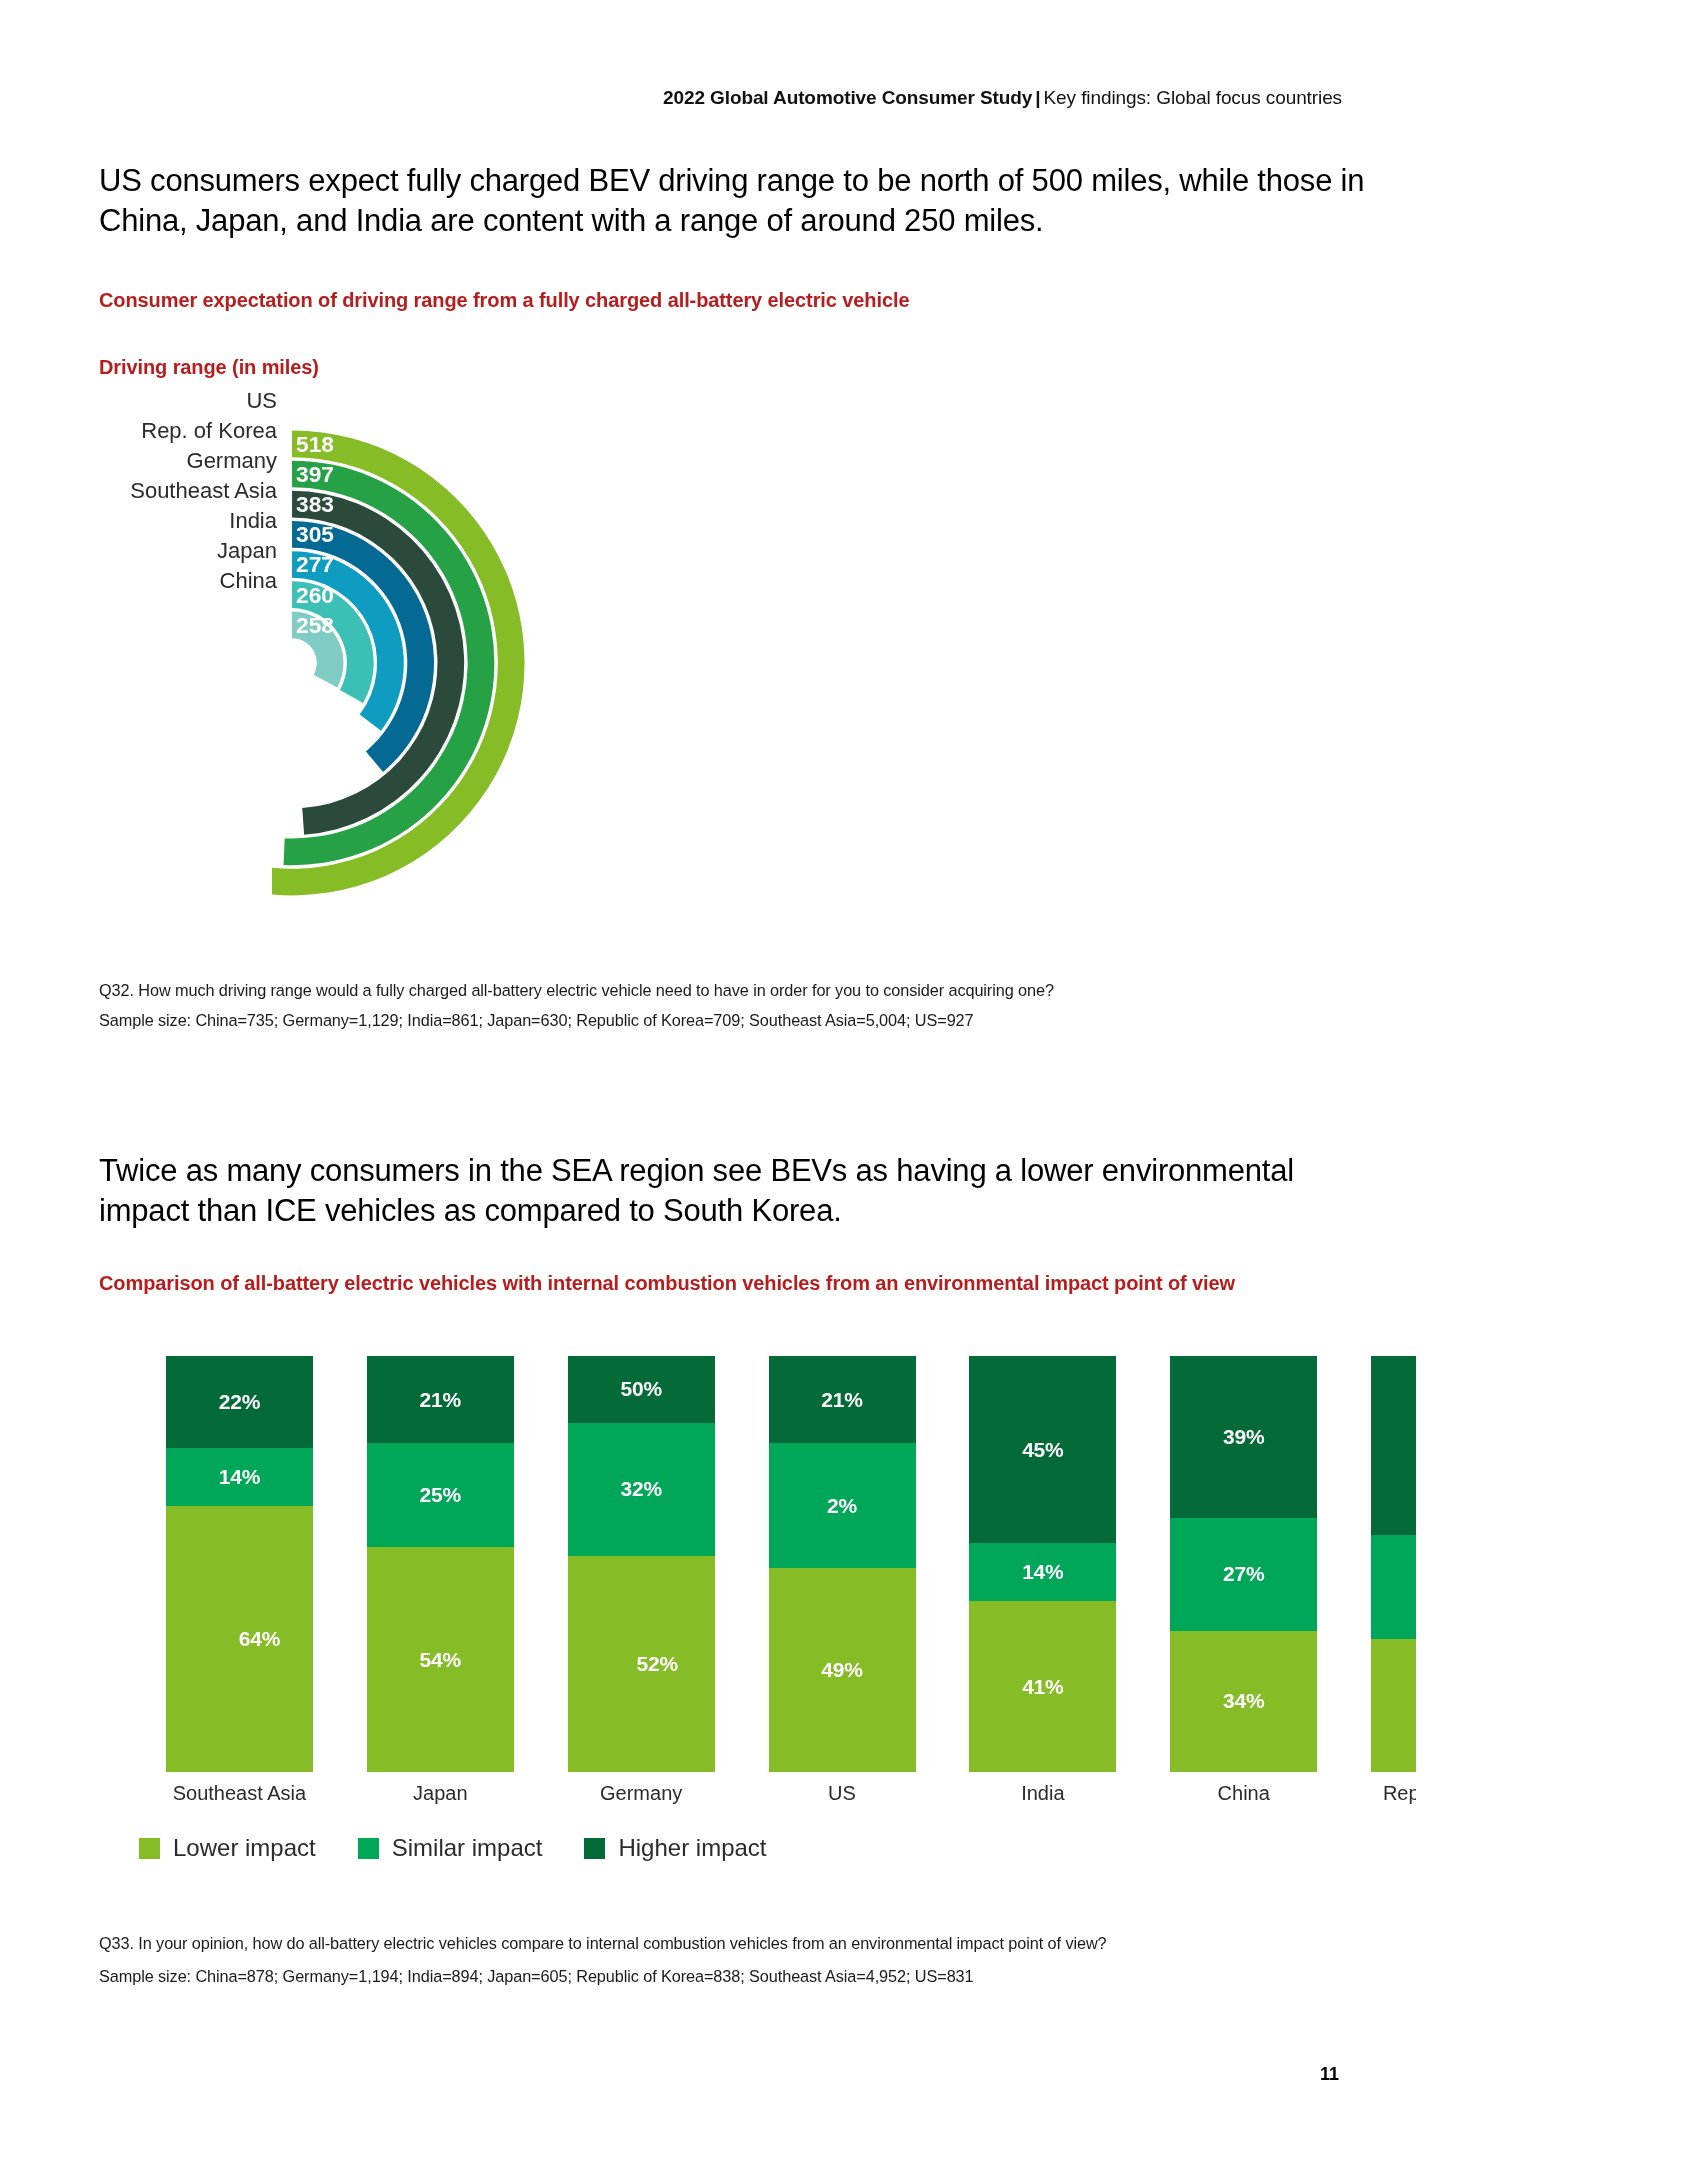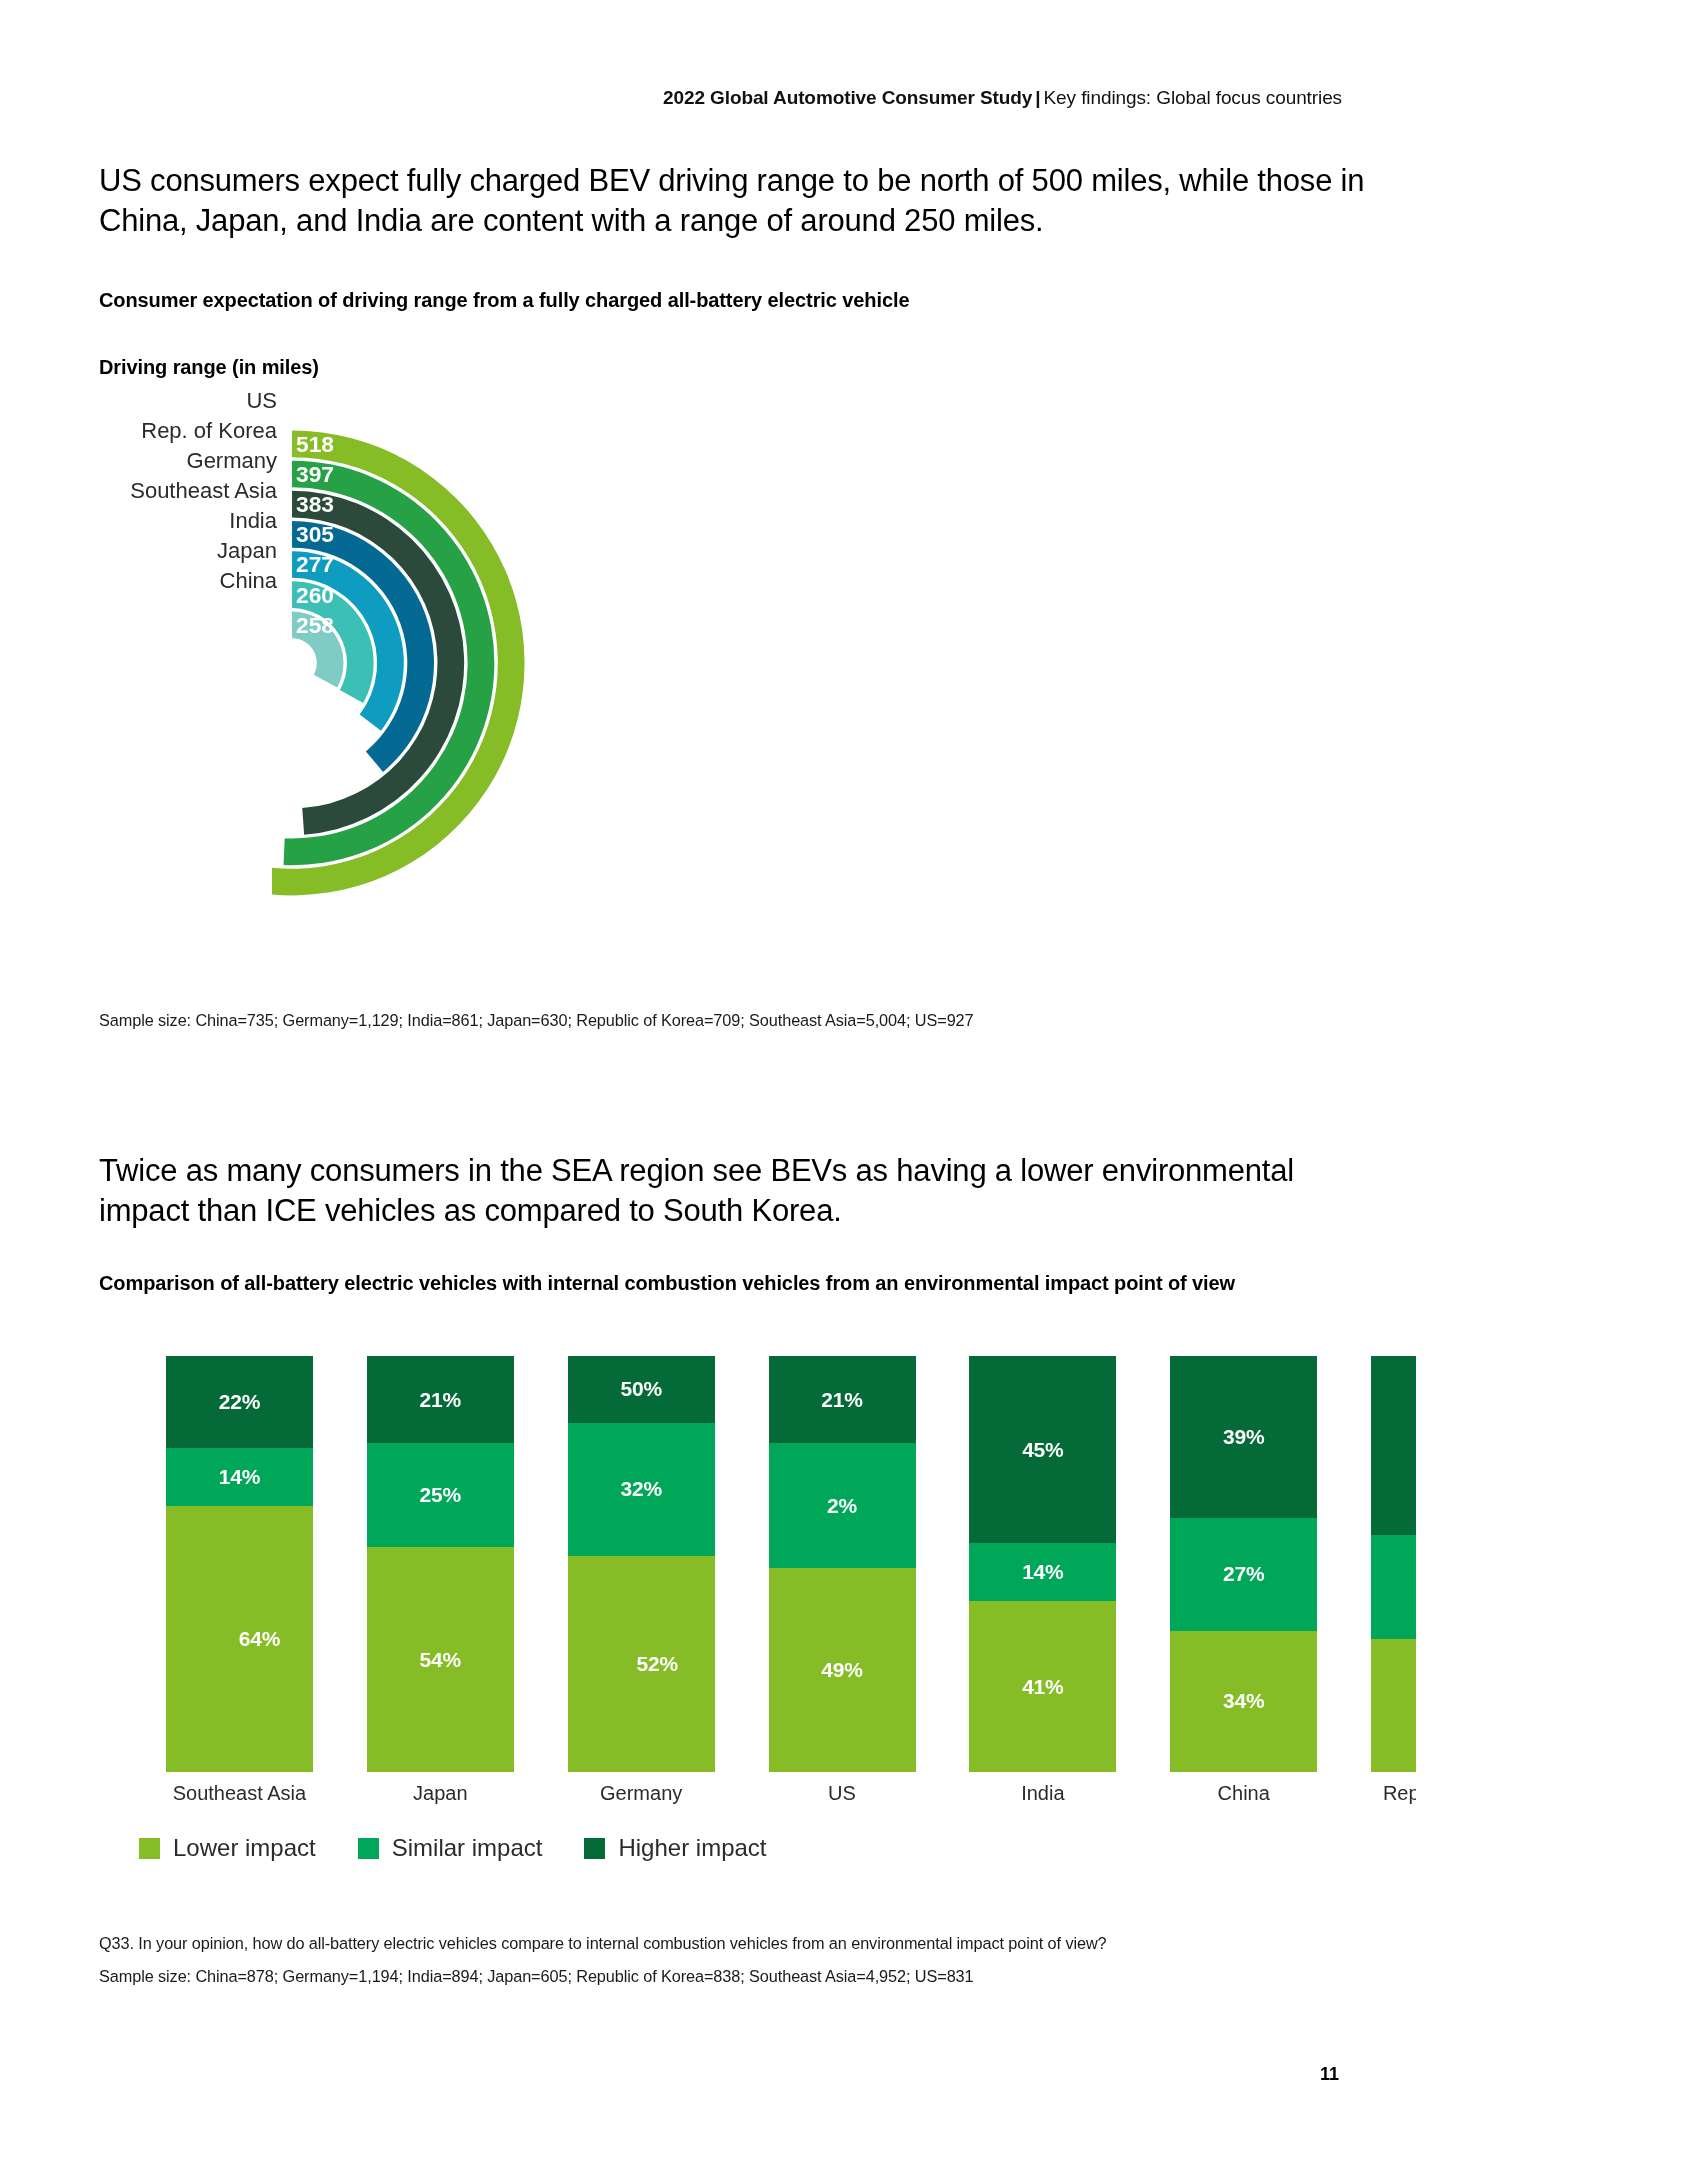--- a/index.html
+++ b/index.html
@@ -21,21 +21,21 @@
   .header .light { font-weight: normal; }
 
   
   .headline {
     position: absolute; left: 99px; top: 161px;
     font-size: 31px; font-weight: 400; line-height: 1.30;
     color: #000; letter-spacing: -0.2px; width: 1287px;
   }
   .subhead {
     position: absolute; left: 99px; font-size: 20px; font-weight: bold;
-    color: #000000; letter-spacing: -0.1px; line-height: 1.35; width: 1287px;
+    color: #b91c1c; letter-spacing: -0.1px; line-height: 1.35; width: 1287px;
   }
   #subhead1 { top: 287px; }
   #axis-label1 { top: 354px; }
 
   
   .radial-wrap { position: absolute; left: 89px; top: 386px; width: 634px; height: 574px; }
   .radial-labels {
     position: absolute; left: 0px; top: 0px; width: 188px;
     text-align: right; font-size: 22px; color: #2b2b2b; line-height: 1.0;
   }
@@ -117,20 +117,21 @@
         <text class="arcval" x="24" y="164">305</text>
         <path d="M 20.000000000000007 173 A 113 113 0 0 1 109.92402253313058 354.4300385171675 L 88.43775166238257 338.07949834049913 A 86 86 0 0 0 20.000000000000004 200 Z" fill="#0E9CC0"></path>
         <text class="arcval" x="24" y="194.5">277</text>
         <path d="M 20.000000000000004 203.5 A 82.5 82.5 0 0 1 91.83307176362302 326.57412723648144 L 68.32406645916458 313.2953219590875 A 55.5 55.5 0 0 0 20.000000000000004 230.5 Z" fill="#3CBFB4"></path>
         <text class="arcval" x="24" y="225">260</text>
         <path d="M 20.000000000000004 234 A 52 52 0 0 1 65.68092211418464 310.844584013378 L 41.96198178566569 297.94451154489326 A 25 25 0 0 0 20 261 Z" fill="#7ECCC4"></path>
         <text class="arcval" x="24" y="255.5">258</text>
       </svg>
   </div>
 
+  <div class="note" id="note1a">Q32. How much driving range would a fully charged all-battery electric vehicle need to have in order for you to consider acquiring one?</div>
   <div class="note" id="note1b">Sample size: China=735; Germany=1,129; India=861; Japan=630; Republic of Korea=709; Southeast Asia=5,004; US=927</div>
 
   <div class="headline" id="headline2">Twice as many consumers in the SEA region see BEVs as having a lower environmental impact than ICE vehicles as compared to South Korea.</div>
   <div class="subhead" id="subhead2">Comparison of all-battery electric vehicles with internal combustion vehicles from an environmental impact point of view</div>
 
   <div class="bars" id="bars">
       <div class="barcol">
         <div class="bar">
           <div class="seg" style="flex: 22 0 0px; background: rgb(4, 106, 56);">22%</div>
           <div class="seg" style="flex: 14 0 0px; background: rgb(0, 167, 88);">14%</div>

